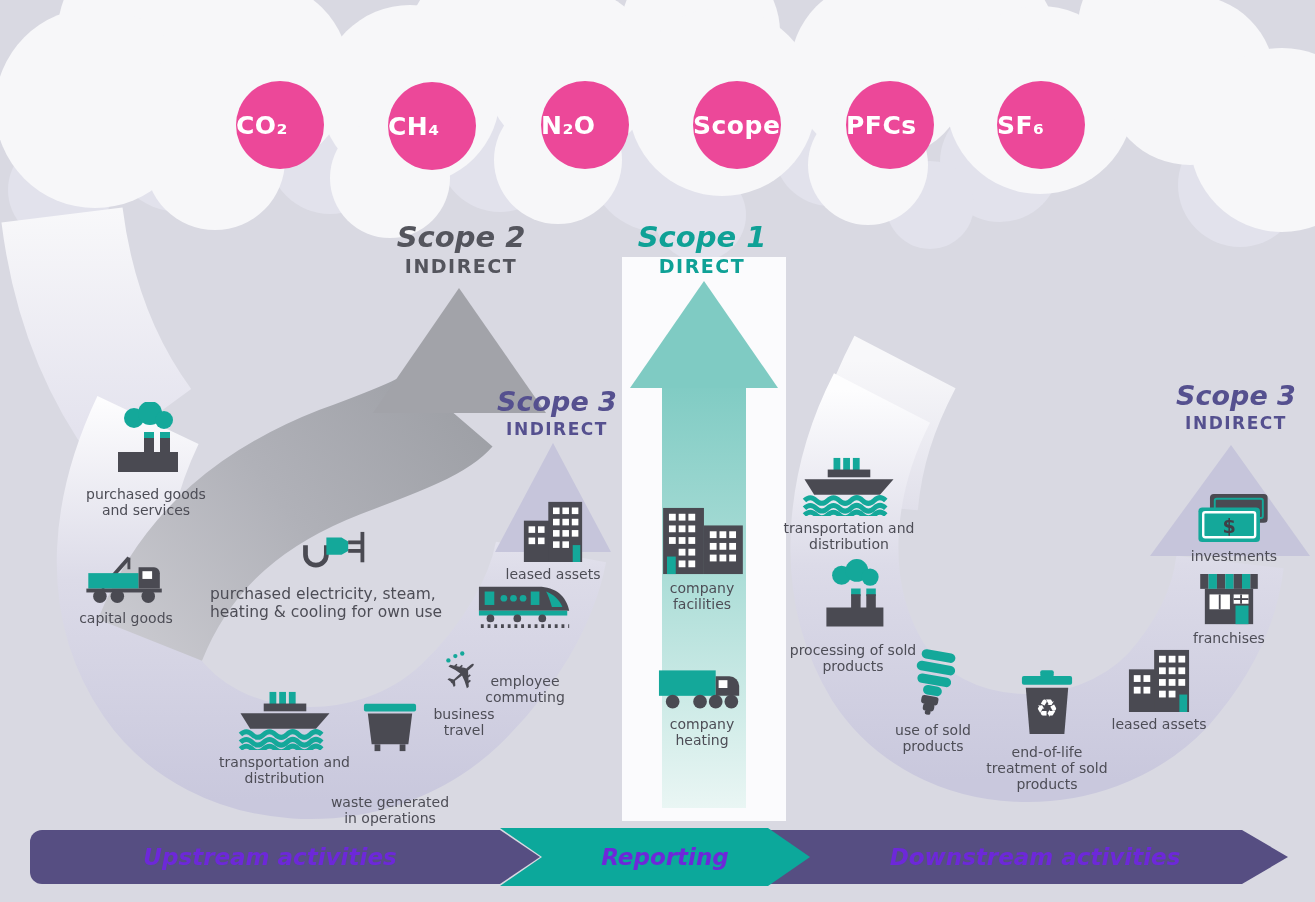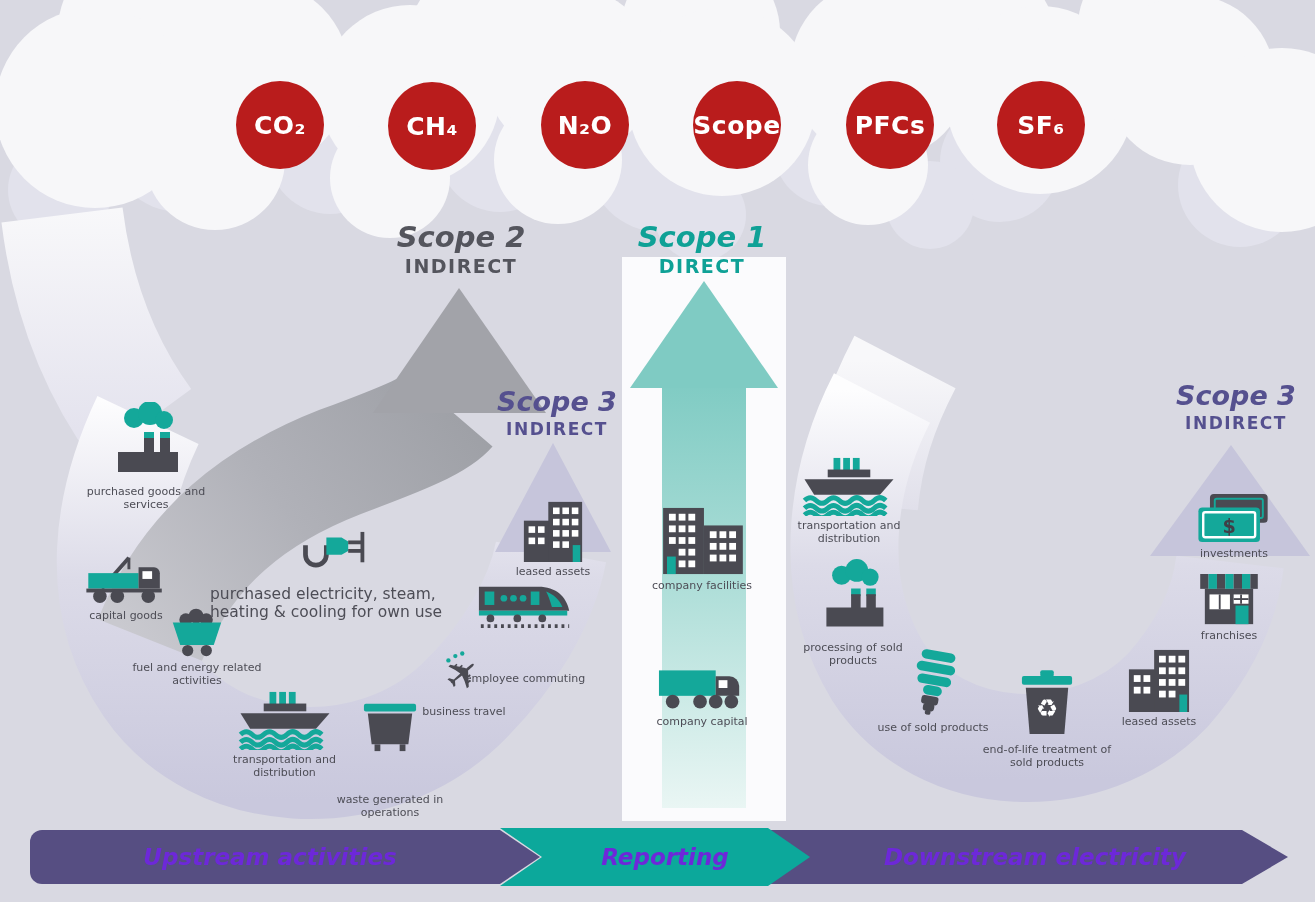--- a/index.html
+++ b/index.html
@@ -1,24 +1,24 @@
 <!DOCTYPE html>
 <html><head>
 <meta charset="utf-8">
 <style>
   html,body{margin:0;padding:0;background:#c9c9d3;font-family:"DejaVu Sans","Liberation Sans",sans-serif;}
   .canvas{position:relative;width:1315px;height:902px;margin:0 auto;background:#D9D9E2;overflow:hidden;}
   .bg{position:absolute;left:0;top:0;}
-  .gas{position:absolute;width:88px;height:88px;border-radius:50%;background:#b91c1c;color:#FFFFFF;
-       display:flex;align-items:center;justify-content:center;font-size:25px;font-weight:bold;letter-spacing:.5px;}
+  .gas{position:absolute;width:88px;height:88px;border-radius:50%;background:#ec4899;color:#FFFFFF;
+       display:flex;align-items:center;justify-content:flex-start;font-size:25px;font-weight:bold;letter-spacing:.5px;}
   .scope-head{position:absolute;text-align:center;}
   .scope-title{font-style:italic;font-weight:bold;font-size:29px;line-height:1.05;}
   .scope-sub{font-weight:bold;font-size:19px;letter-spacing:1.5px;margin-top:3px;}
   .item{position:absolute;display:flex;flex-direction:column;align-items:center;gap:4px;}
-  .item .label{font-size:11px;color:#4D4D56;text-align:center;line-height:1.16;}
+  .item .label{font-size:14px;color:#4D4D56;text-align:center;line-height:1.16;}
   .item.row{flex-direction:column;align-items:center;gap:12px;}
   .item.row .label{text-align:left;font-size:15.5px;}
   .banner-label{position:absolute;color:#6d28d9;font-style:italic;font-weight:bold;font-size:23px;text-align:center;line-height:54px;height:54px;}
   svg{display:block;}
 </style>
 </head>
 <body>
 
 <div class="canvas">
 
@@ -171,33 +171,20 @@
       <path d="M58 20 h16 a6 6 0 0 1 6 6 v16 h-22 z" fill="#4A4A52"></path>
       <rect x="62" y="24" width="10" height="8" fill="#FFFFFF"></rect>
       <rect x="4" y="42" width="78" height="4" fill="#4A4A52"></rect>
       <circle cx="18" cy="50" r="7" fill="#4A4A52"></circle>
         <circle cx="36" cy="50" r="7" fill="#4A4A52"></circle>
         <circle cx="68" cy="50" r="7" fill="#4A4A52"></circle>
     </svg>
     <div class="label">capital goods</div>
   </div>
 
-  <div class="item" style="left:131px;top:604px;width:132px;">
-    <svg width="58" height="54" viewBox="0 0 60 58">
-      <g fill="#4A4A52">
-          <circle cx="18" cy="17" r="7"></circle>
-          <circle cx="29" cy="13" r="8"></circle>
-          <circle cx="40" cy="17" r="7"></circle>
-        </g>
-      <path d="M4 20 H56 L48 44 H12 Z" fill="#14A89A"></path>
-      <circle cx="20" cy="50" r="6" fill="#4A4A52"></circle>
-        <circle cx="40" cy="50" r="6" fill="#4A4A52"></circle>
-    </svg>
-    <div class="label">fuel and energy related activities</div>
-  </div>
 
   <div class="item" style="left:212px;top:690px;width:145px;">
     <svg width="98" height="60" viewBox="0 0 100 62">
       <g fill="#14A89A">
           <rect x="34" y="2" width="7" height="14"></rect>
           <rect x="44" y="2" width="7" height="14"></rect>
           <rect x="54" y="2" width="7" height="14"></rect>
         </g>
       <rect x="28" y="14" width="44" height="8" fill="#4A4A52"></rect>
       <path d="M4 24 H96 L82 40 H14 Z" fill="#4A4A52"></path>
@@ -323,21 +310,21 @@
   <div class="item" style="left:646px;top:664px;width:112px;">
     <svg width="90" height="48" viewBox="0 0 92 48">
       <rect x="2" y="6" width="58" height="26" fill="#14A89A"></rect>
       <path d="M60 12 h14 a10 10 0 0 1 10 10 v10 H60 Z" fill="#4A4A52"></path>
       <rect x="63" y="16" width="9" height="8" fill="#FFFFFF"></rect>
       <circle cx="16" cy="38" r="7" fill="#4A4A52"></circle>
         <circle cx="44" cy="38" r="7" fill="#4A4A52"></circle>
       <circle cx="60" cy="38" r="7" fill="#4A4A52"></circle>
         <circle cx="76" cy="38" r="7" fill="#4A4A52"></circle>
     </svg>
-    <div class="label">company capital</div>
+    <div class="label">company heating</div>
   </div>
 
   <div class="item" style="left:775px;top:456px;width:148px;">
     <svg width="98" height="60" viewBox="0 0 100 62">
       <g fill="#14A89A">
           <rect x="34" y="2" width="7" height="14"></rect>
           <rect x="44" y="2" width="7" height="14"></rect>
           <rect x="54" y="2" width="7" height="14"></rect>
         </g>
       <rect x="28" y="14" width="44" height="8" fill="#4A4A52"></rect>
@@ -450,15 +437,15 @@
       <rect x="19" y="5" width="50" height="20" rx="2" fill="none" stroke="#14A89A" stroke-width="2"></rect>
       <rect x="2" y="14" width="64" height="36" rx="4" fill="#14A89A"></rect>
       <rect x="7" y="19" width="54" height="26" rx="2" fill="none" stroke="#FFFFFF" stroke-width="2.5"></rect>
       <text x="34" y="41" font-size="20" font-weight="bold" text-anchor="middle" fill="#3F3F47">$</text>
     </svg>
     <div class="label">investments</div>
   </div>
 
   <div class="banner-label" style="left:60px;top:830px;width:420px;">Upstream activities</div>
   <div class="banner-label" style="left:540px;top:830px;width:250px;">Reporting company</div>
-  <div class="banner-label" style="left:810px;top:830px;width:450px;">Downstream electricity</div>
+  <div class="banner-label" style="left:810px;top:830px;width:450px;">Downstream activities</div>
 
 </div>
 
 </body></html>

